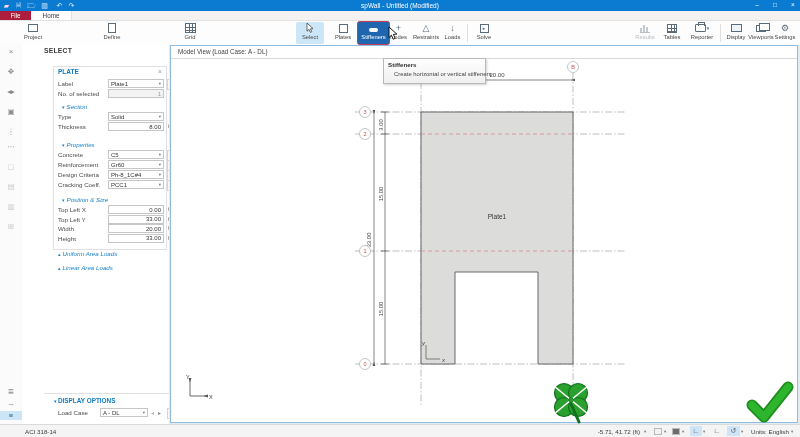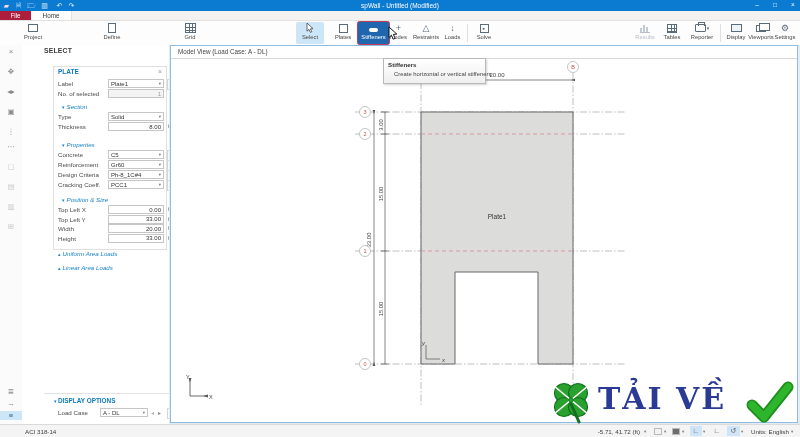--- a/index.html
+++ b/index.html
@@ -466,21 +466,20 @@
       <circle cx="16" cy="27" r="9.5"></circle>
       <circle cx="30" cy="27" r="9.5"></circle>
     </g>
     <path d="M23 24 L31 42" stroke="#11701d" stroke-width="3" fill="none" stroke-linecap="round"></path>
     <g stroke="#ffffff" stroke-width="1.6">
       <line x1="6" y1="6" x2="40" y2="34"></line>
       <line x1="40" y1="6" x2="6" y2="34"></line>
     </g>
     <circle cx="23" cy="20" r="2.2" fill="#2aa12e" stroke="#11701d" stroke-width="0.8"></circle>
   </svg>
-  <span id="wm-text">TẢI VỀ</span>
   <svg width="48" height="42" viewBox="0 0 48 42" style="position:absolute;left:200px;top:2px;">
     <path d="M6 24 L18 36 L42 6" stroke="#1d8f1d" stroke-width="11" fill="none" stroke-linecap="round" stroke-linejoin="round"></path>
     <path d="M6 24 L18 36 L42 6" stroke="#2db52d" stroke-width="7.5" fill="none" stroke-linecap="round" stroke-linejoin="round"></path>
   </svg>
 </div>
 
 <div id="statusbar" class="abs">
   <span class="sb-txt" style="left:25px;">ACI 318-14</span>
   <span class="sb-txt" style="left:560px;width:80px;text-align:right;">-5.71, 41.72 (ft)</span>
   <span class="sb-dd" style="left:644px;">▾</span>

